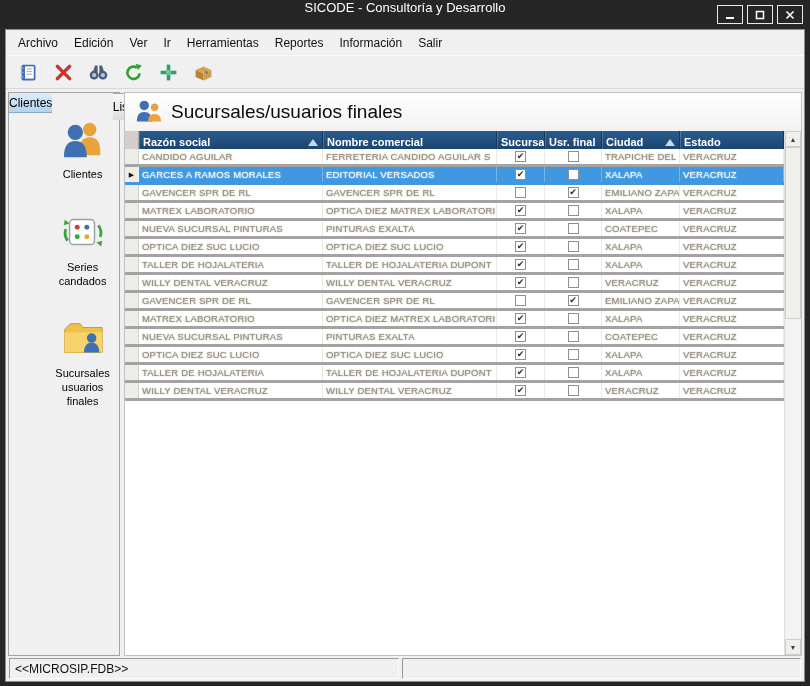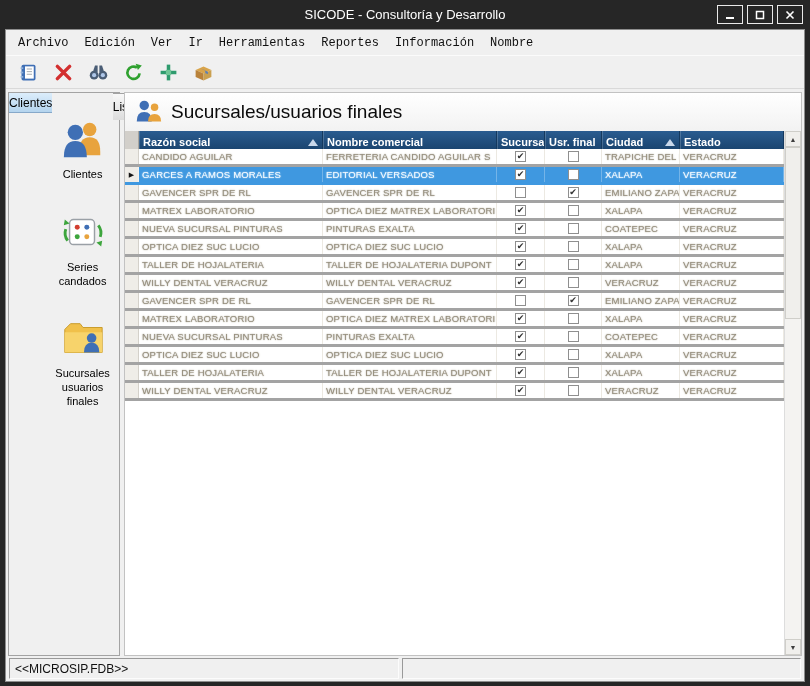--- a/index.html
+++ b/index.html
@@ -1,30 +1,30 @@
 <!DOCTYPE html>
 <html><head>
 <meta charset="utf-8">
 <style>
   * { margin:0; padding:0; box-sizing:border-box; }
   html,body { width:810px; height:686px; overflow:hidden; background:#4a4a4a; font-family:"Liberation Sans",sans-serif; }
 
   .window { width:810px; height:686px; background:#262626; display:flex; flex-direction:column; padding:0 5px 4px 5px; }
 
   
-  .titlebar { height:29px; flex:none; position:relative; display:flex; align-items:center; justify-content:center; color:#fff; font-size:13px; }
+  .titlebar { height:29px; flex:none; position:relative; display:flex; justify-content:center; color:#fff; font-size:13px; }
   .win-controls { position:absolute; right:2px; top:5px; display:flex; gap:4px; }
   .wbtn { width:26px; height:19px; border:1px solid #e9e9e9; background:transparent; display:flex; align-items:center; justify-content:center; cursor:pointer; }
   .wbtn svg { width:10px; height:10px; }
 
   
   .client { flex:1; min-height:0; background:#f0f0f0; display:flex; flex-direction:column; border:1px solid #8d8d8d; }
 
   .menubar { height:25px; flex:none; display:flex; align-items:center; gap:16px; padding:0 12px; font-size:12px; color:#101010; }
-  .menu-item { cursor:default;font-family:Liberation Mono, monospace; }
+  .menu-item { cursor:default; }
 
   .toolbar { height:34px; flex:none; display:flex; align-items:center; gap:5px; padding:0 7px; border-top:1px solid #fbfbfb; border-bottom:1px solid #d9d9d9; }
   .tbtn { width:30px; height:28px; border:none; background:transparent; display:flex; align-items:center; justify-content:center; cursor:pointer; }
   .tbtn svg { width:21px; height:21px; }
 
   
   .appbody { flex:1; min-height:0; display:flex; gap:4px; padding:3px 2px 0 2px; }
 
   .sidebar { width:112px; flex:none; display:flex; flex-direction:row; background:#f0f0f0; border:1px solid #a3a3a3; }
   .side-top { height:20px; flex:none; font-size:12px; display:flex; align-items:center; justify-content:center; background:linear-gradient(#dcedfb,#b4d4ee); border-bottom:1px solid #86a8c9; cursor:pointer; }
@@ -100,21 +100,21 @@
   <div class="client">
 
     <div class="menubar">
         <span class="menu-item">Archivo</span>
         <span class="menu-item">Edición</span>
         <span class="menu-item">Ver</span>
         <span class="menu-item">Ir</span>
         <span class="menu-item">Herramientas</span>
         <span class="menu-item">Reportes</span>
         <span class="menu-item">Información</span>
-        <span class="menu-item">Nombre</span>
+        <span class="menu-item">Salir</span>
       </div>
 
     <div class="toolbar">
       <button class="tbtn">
         <svg viewBox="0 0 24 24">
           <rect x="4" y="3" width="16" height="18" rx="2" fill="#3f6fb5"></rect>
           <rect x="8" y="5" width="10" height="14" fill="#fff"></rect>
           <line x1="10" y1="8" x2="16" y2="8" stroke="#9aa0a6"></line>
           <line x1="10" y1="11" x2="16" y2="11" stroke="#9aa0a6"></line>
           <line x1="10" y1="14" x2="16" y2="14" stroke="#9aa0a6"></line>

